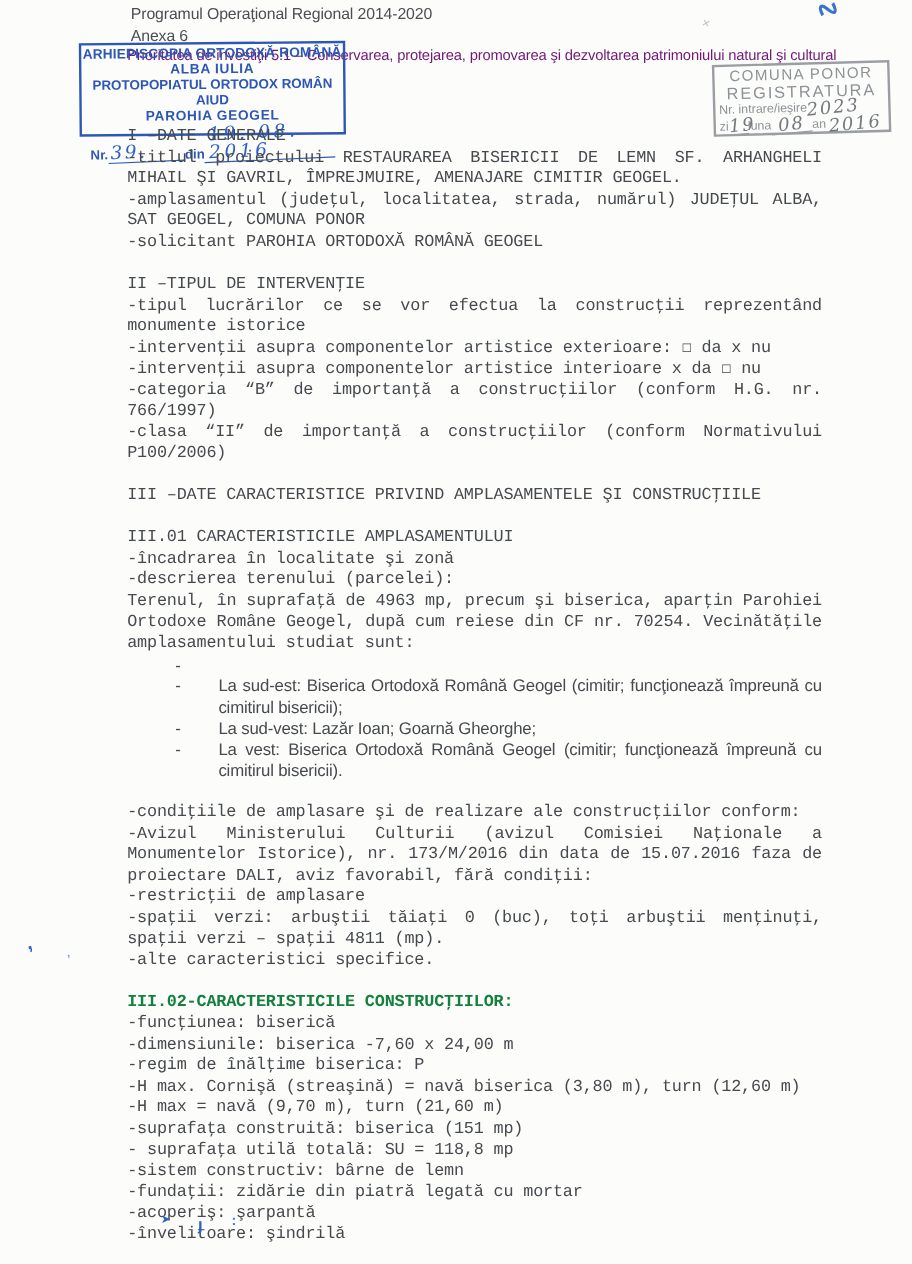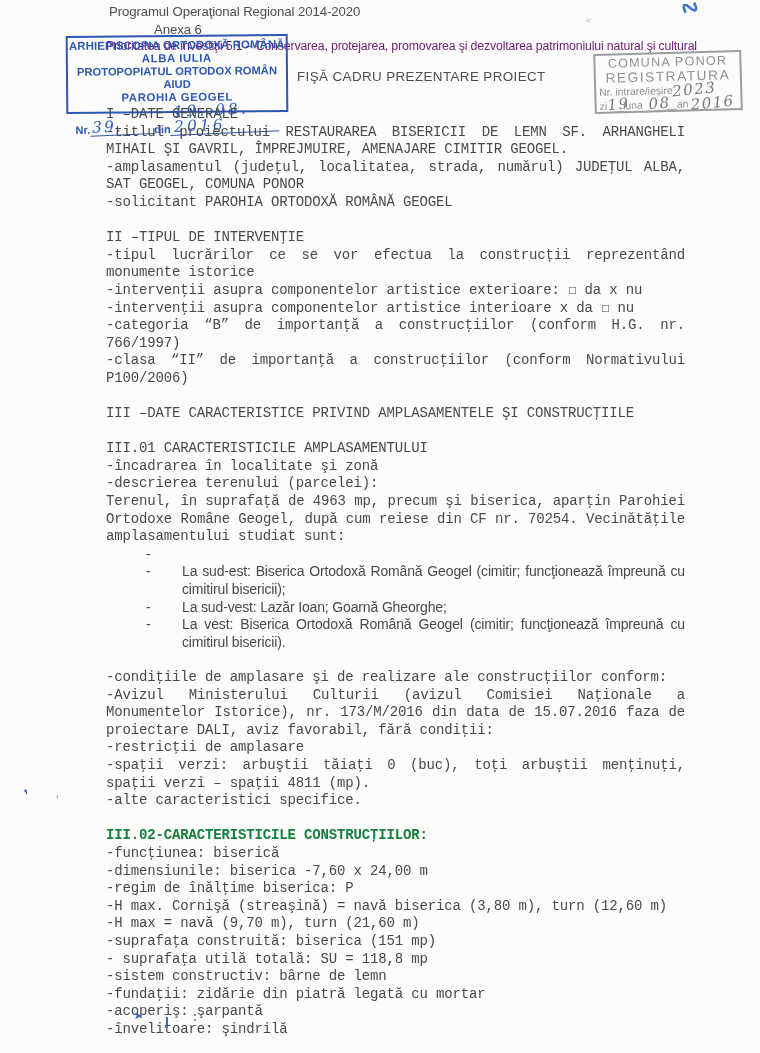--- a/index.html
+++ b/index.html
@@ -7,21 +7,21 @@
     width:760px; height:1053px; position:relative; overflow:hidden;
     background:#fcfcfb;
     font-family:"Liberation Sans", sans-serif;
     color:#46494d;
   }
   .page { position:absolute; inset:0;border-radius:18px; }
 
   
   .hdr-line { position:absolute; font-size:13.2px; color:#4b4e52; white-space:nowrap; letter-spacing:-0.1px; }
   .hdr1 { left:109px; top:4px; }
-  .hdr2 { left:109px; top:22px;margin-left:45px; }
+  .hdr2 { left:109px; top:22px; }
   .hdr3 { left:106px; top:39px; font-size:12.3px; letter-spacing:-0.15px; color:#701a75; }
   .doc-title { position:absolute; left:297px; top:69px; font-size:13.4px; letter-spacing:0.4px; color:#4b4e52; white-space:nowrap; }
 
   
   .doc { position:absolute; left:106px; top:106px; width:579px;
          font-size:14px; line-height:17.6px; letter-spacing:-0.15px; }
   .doc p { margin:0; text-align:justify;font-family:Liberation Mono, monospace; }
   .doc p.bold { font-weight:bold; color:#15803d; }
   .doc .spacer { height:17.6px; }
   .doc .bullet { display:flex; padding-left:40px; }
@@ -79,21 +79,20 @@
   .ink6 { left:193px; top:1010px; color:#4a7ed0; font-size:12px; font-weight:bold; }
 </style>
 </head>
 <body>
 
 <div class="page">
 
   <div class="hdr-line hdr1">Programul Operaţional Regional 2014-2020</div>
   <div class="hdr-line hdr2">Anexa 6</div>
   <div class="hdr-line hdr3">Prioritatea de investiţii 5.1 – Conservarea, protejarea, promovarea şi dezvoltarea patrimoniului natural şi cultural</div>
-  <div class="doc-title">FIŞĂ CADRU PREZENTARE PROIECT</div>
 
   <div class="stamp-parish">
     <div class="sp-l1">ARHIEPISCOPIA ORTODOXĂ ROMÂNĂ</div>
     <div class="sp-l2">ALBA IULIA</div>
     <div class="sp-l3">PROTOPOPIATUL ORTODOX ROMÂN AIUD</div>
     <div class="sp-l4">PAROHIA GEOGEL</div>
     <div class="sp-row">
       <span class="lbl">Nr.</span>
       <span class="hand-blue ub w1">39.</span>
       <span class="lbl">din</span>

